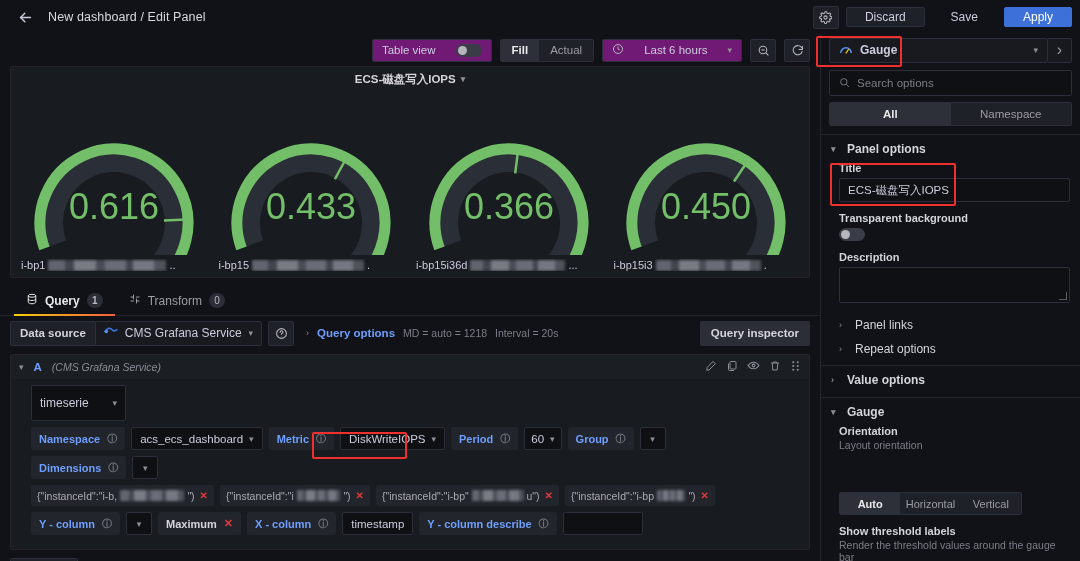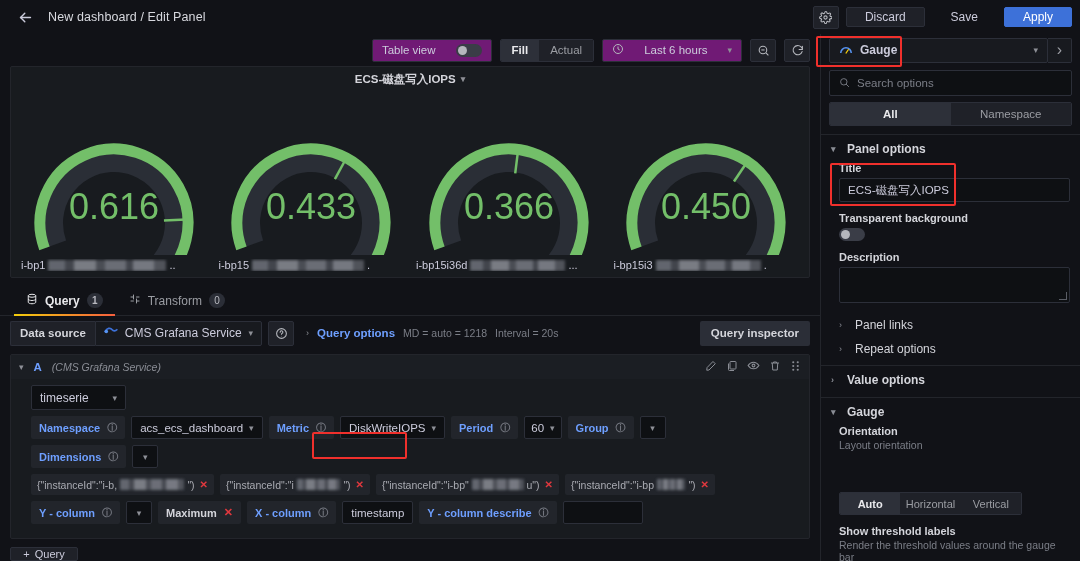--- a/index.html
+++ b/index.html
@@ -159,21 +159,21 @@
   .fld-label .q { color:#72757e; font-size:10px;}
   .fld-box {
     height: 23px; display:flex; align-items:center; gap:6px; padding: 0 8px;
     background:#0e1013; border:1px solid #2c2f39; border-radius: 2px;
     font-size: 11.5px; color:#ccccdc; cursor:pointer;
   }
   .fld-box.mini { padding: 0 6px; }
   .fld-box.empty { width: 26px; justify-content:center;}
   .fld-box.blank { width: 80px; }
   .sel-box {
-    height: 25px; display:flex; align-items:center; gap: 6px; padding: 0 8px;
+    height: 36px; display:flex; align-items:center; gap: 6px; padding: 0 8px;
     background: #0e1013; border:1px solid #2c2f39; border-radius:2px; font-size:12px; color:#ccccdc; cursor:pointer;
   }
   .chip-row { display:flex; gap: 6px; margin-bottom: 6px; }
   .chip {
     height: 21px; display:flex; align-items:center; padding: 0 6px;
     background:#22252b; border-radius:2px; font-size:10.5px; color:#a9abb2;
     white-space: nowrap; overflow:hidden; min-width:0;
   }
   .chip .x { color:#e0383e; margin-left:5px; font-size:10px; font-weight:700;}
   .maximum { color:#d4d5db; font-weight:600; font-size: 11px;}

